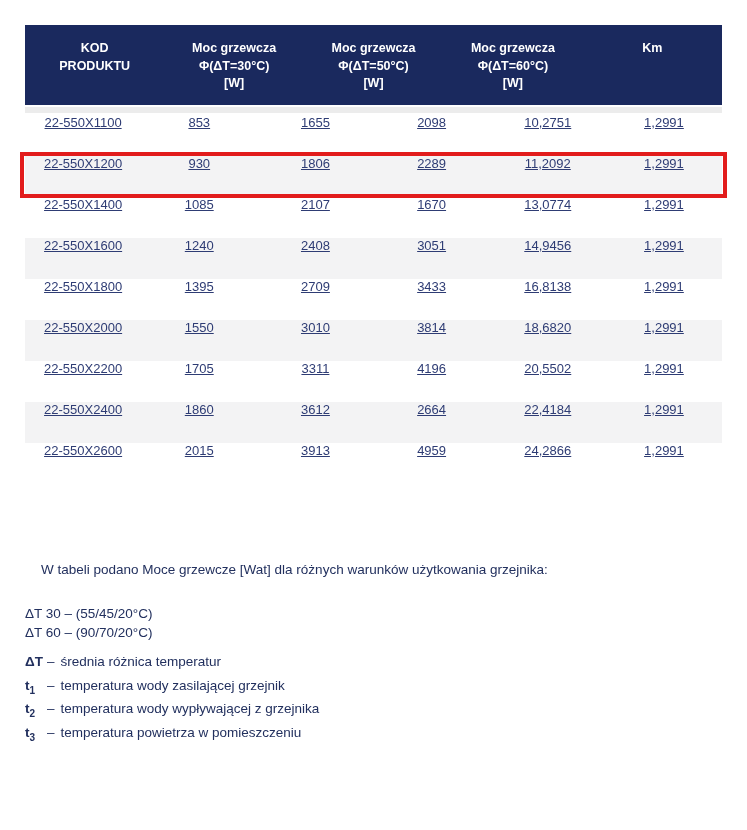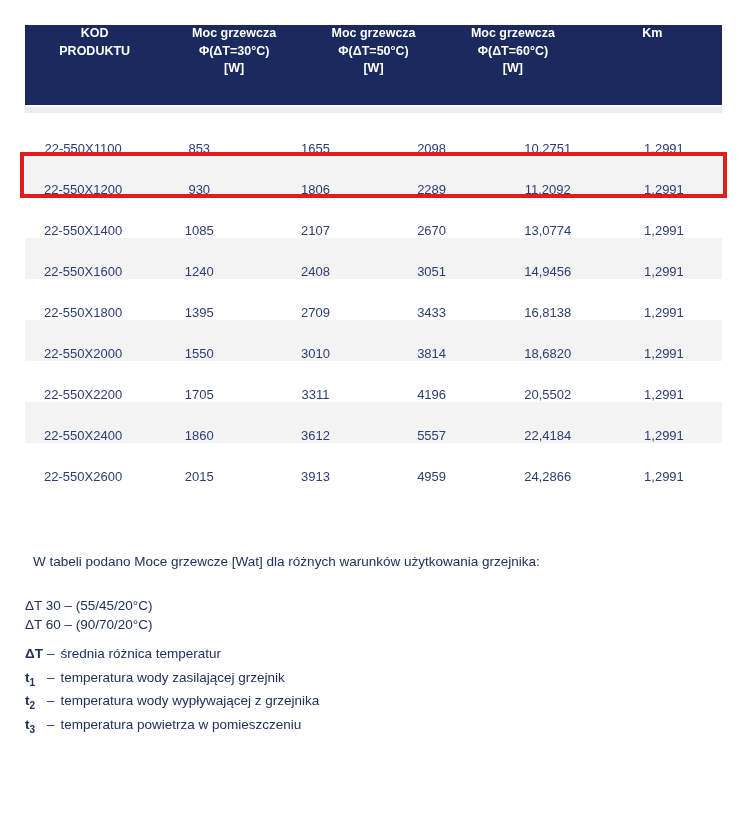--- a/index.html
+++ b/index.html
@@ -10,32 +10,32 @@
     --spacer:#ececec;
     --red:#e21c1c;
   }
   html,body{margin:0;padding:0;background:#fff;}
   .page{
     position:relative;width:747px;height:830px;background:#fff;overflow:hidden;
     font-family:"Liberation Sans", sans-serif;
   }
   .table{position:absolute;left:25px;top:25px;width:697px;}
   .thead{display:flex;background:var(--header-bg);height:80px;color:#fff;box-sizing:border-box;}
-  .th{flex:1 1 0;text-align:center;font-size:12.5px;font-weight:bold;line-height:17.5px;}
+  .th{flex:1 1 0;text-align:center;padding-top:15px;font-size:12.5px;font-weight:bold;line-height:17.5px;}
   .spacer{height:6px;background:var(--spacer);margin-top:2px;}
   .tbody{margin-top:2px;}
-  .row{display:flex;height:41px;align-items:flex-end;font-size:13px;color:var(--table-text);position:relative;}
+  .row{display:flex;height:41px;align-items:flex-start;font-size:13px;color:var(--table-text);position:relative;text-decoration:underline;}
   .row.zebra{background:var(--zebra);}
   .row.highlighted::after{
     content:"";position:absolute;left:-5px;right:-5px;top:-4px;bottom:-1px;
     border:4px solid var(--red);pointer-events:none;z-index:2;
   }
   .cell{flex:1 1 0;text-align:center;}
   .notes{position:absolute;left:25px;top:546px;color:var(--notes-text);font-size:13.5px;}
-  .intro{margin:8px;text-align:right;}
+  .intro{margin:16px;text-align:right;}
   .deltas{margin-top:27px;line-height:19px;}
   .gdzie{margin:25px 0 0 0;}
   .defs{margin-top:13px;}
   .def{margin-top:5px;line-height:14px;}
   .term{display:inline-block;min-width:22px;font-weight:bold;font-size:13.5px;}
   .term sub{font-size:10px;font-weight:bold;}
   .dash{margin-right:6px;}
 </style>
 </head>
 <body>
@@ -82,21 +82,21 @@
           <div class="cell">930</div>
           <div class="cell">1806</div>
           <div class="cell">2289</div>
           <div class="cell">11,2092</div>
           <div class="cell">1,2991</div>
         </div>
         <div class="row">
           <div class="cell">22-550X1400</div>
           <div class="cell">1085</div>
           <div class="cell">2107</div>
-          <div class="cell">2670</div>
+          <div class="cell">1670</div>
           <div class="cell">13,0774</div>
           <div class="cell">1,2991</div>
         </div>
         <div class="row zebra">
           <div class="cell">22-550X1600</div>
           <div class="cell">1240</div>
           <div class="cell">2408</div>
           <div class="cell">3051</div>
           <div class="cell">14,9456</div>
           <div class="cell">1,2991</div>
@@ -122,21 +122,21 @@
           <div class="cell">1705</div>
           <div class="cell">3311</div>
           <div class="cell">4196</div>
           <div class="cell">20,5502</div>
           <div class="cell">1,2991</div>
         </div>
         <div class="row zebra">
           <div class="cell">22-550X2400</div>
           <div class="cell">1860</div>
           <div class="cell">3612</div>
-          <div class="cell">5557</div>
+          <div class="cell">2664</div>
           <div class="cell">22,4184</div>
           <div class="cell">1,2991</div>
         </div>
         <div class="row">
           <div class="cell">22-550X2600</div>
           <div class="cell">2015</div>
           <div class="cell">3913</div>
           <div class="cell">4959</div>
           <div class="cell">24,2866</div>
           <div class="cell">1,2991</div>

